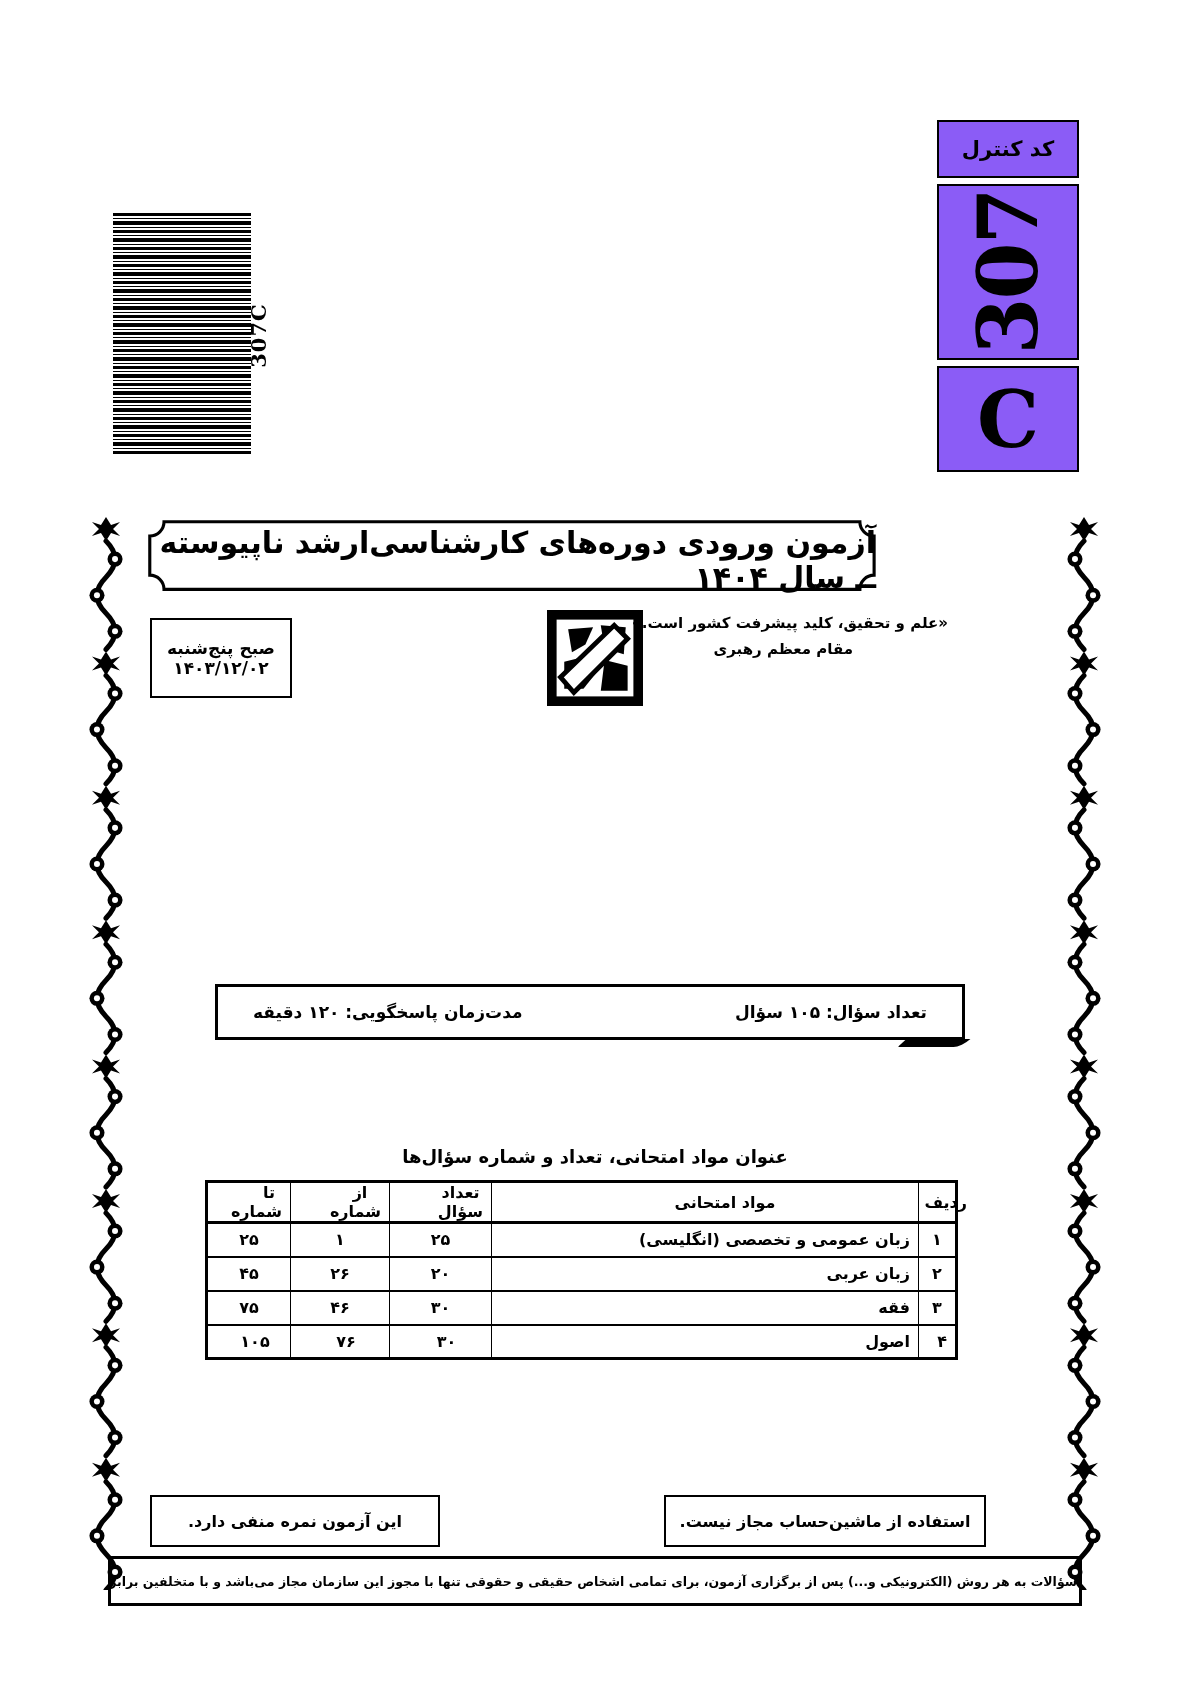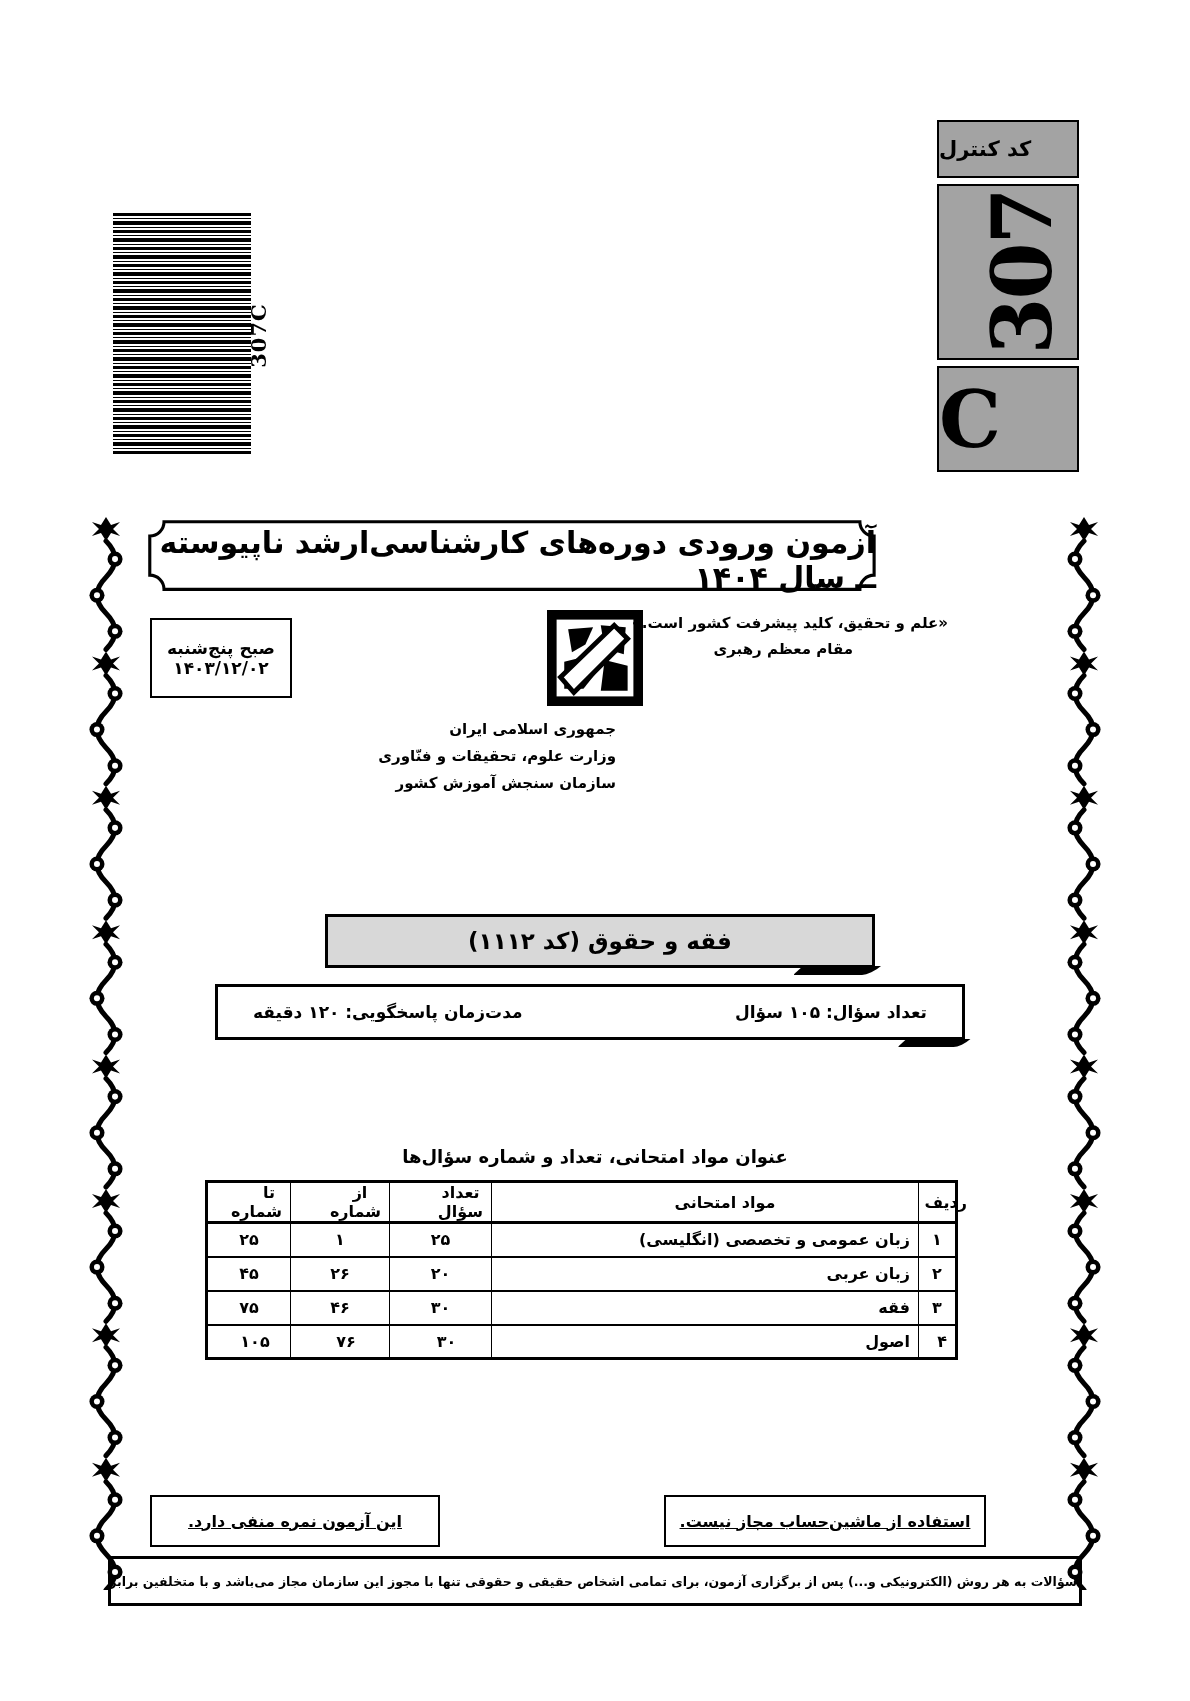--- a/index.html
+++ b/index.html
@@ -10,22 +10,22 @@
   .barcode{position:absolute;left:113px;top:213px;width:138px;height:242px;
     background:repeating-linear-gradient(180deg,
       #000 0 3px,#fff 3px 5px,#000 5px 6px,#fff 6px 8px,
       #000 8px 12px,#fff 12px 14px,#000 14px 15px,#fff 15px 17px);}
   .barcode-label{position:absolute;left:240px;top:292px;width:36px;height:86px;
     display:flex;align-items:center;justify-content:center;}
   .barcode-label span{transform:rotate(-90deg);font-family:"DejaVu Serif",serif;
     font-weight:bold;font-size:21px;letter-spacing:1px;white-space:nowrap;}
 
   
-  .ctl-box{position:absolute;left:937px;width:142px;border:2.5px solid #000;background:#a3a3a3;
-    display:flex;align-items:center;justify-content:flex-start;box-sizing:border-box;}
+  .ctl-box{position:absolute;left:937px;width:142px;border:2.5px solid #000;background:#8b5cf6;
+    display:flex;align-items:center;justify-content:center;box-sizing:border-box;}
   .ctl-label{top:120px;height:58px;font-size:21px;font-weight:bold;}
   .ctl-number{top:184px;height:176px;}
   .ctl-number span{transform:rotate(-90deg);font-family:"DejaVu Serif",serif;
     font-weight:bold;font-size:82px;letter-spacing:-2px;white-space:nowrap;}
   .ctl-letter{top:366px;height:106px;font-family:"DejaVu Serif",serif;
     font-weight:bold;font-size:78px;}
 
   
   .ornament{position:absolute;top:515px;width:40px;height:1075px;}
   .ornament.left{left:86px;}
@@ -74,21 +74,21 @@
   table.exam th,table.exam td{border:1.5px solid #000;padding:0 8px;box-sizing:border-box;}
   table.exam{border:3px solid #000;}
   table.exam th{height:38px;border-bottom:3px solid #000;font-weight:bold;padding-left:48px;}
   table.exam td{height:34px;text-align:center;border-bottom-width:2px;margin-top:40px;}
   table.exam td.subj{text-align:right;}
   table.exam tr:last-child td{border-bottom-width:3px;padding-left:20px;}
 
   
   .notice{position:absolute;top:1495px;height:52px;border:2.5px solid #000;box-sizing:border-box;
     display:flex;align-items:center;justify-content:center;direction:rtl;
-    font-size:16px;font-weight:bold;background:#fff;text-decoration:underline;}
+    font-size:16px;font-weight:bold;background:#fff;}
   .notice.left{left:150px;width:290px;}
   .notice.right{left:664px;width:322px;}
   .footer-bar{position:absolute;left:108px;top:1556px;width:974px;height:50px;border:3.5px solid #000;
     box-sizing:border-box;display:flex;align-items:center;justify-content:center;direction:rtl;
     font-size:12.5px;font-weight:bold;padding:0 8px;white-space:nowrap;overflow:hidden;}
 </style>
 </head>
 <body>
 
 <div id="page">
@@ -163,29 +163,21 @@
 
   <svg class="logo" viewBox="0 0 100 100">
     <rect x="5" y="5" width="90" height="90" fill="none" stroke="#000" stroke-width="10"></rect>
     <path d="M22,20 L48,18 L40,36 L26,44 Z" fill="#000"></path>
     <path d="M56,16 L82,18 L80,46 L60,40 Z" fill="#000"></path>
     <path d="M18,54 L42,48 L54,62 L38,82 L18,82 Z" fill="#000"></path>
     <path d="M60,52 L84,58 L84,84 L56,84 Z" fill="#000"></path>
     <path d="M14,70 L70,16 L84,30 L28,86 Z" fill="#fff" stroke="#000" stroke-width="5"></path>
   </svg>
 
-  <div class="org">
-    <div>جمهوری اسلامی ایران</div>
-    <div>وزارت علوم، تحقیقات و فنّاوری</div>
-    <div>سازمان سنجش آموزش کشور</div>
-  </div>
-
-  <div class="exam-title">
-    <span>فقه و حقوق (کد ۱۱۱۲)</span>
-  </div>
+
 
   <div class="info-strip">
     <span>تعداد سؤال: ۱۰۵ سؤال</span>
     <span>مدت‌زمان پاسخگویی: ۱۲۰ دقیقه</span>
   </div>
 
   <div class="table-title">عنوان مواد امتحانی، تعداد و شماره سؤال‌ها</div>
   <table class="exam">
     <colgroup>
       <col style="width:38px">

